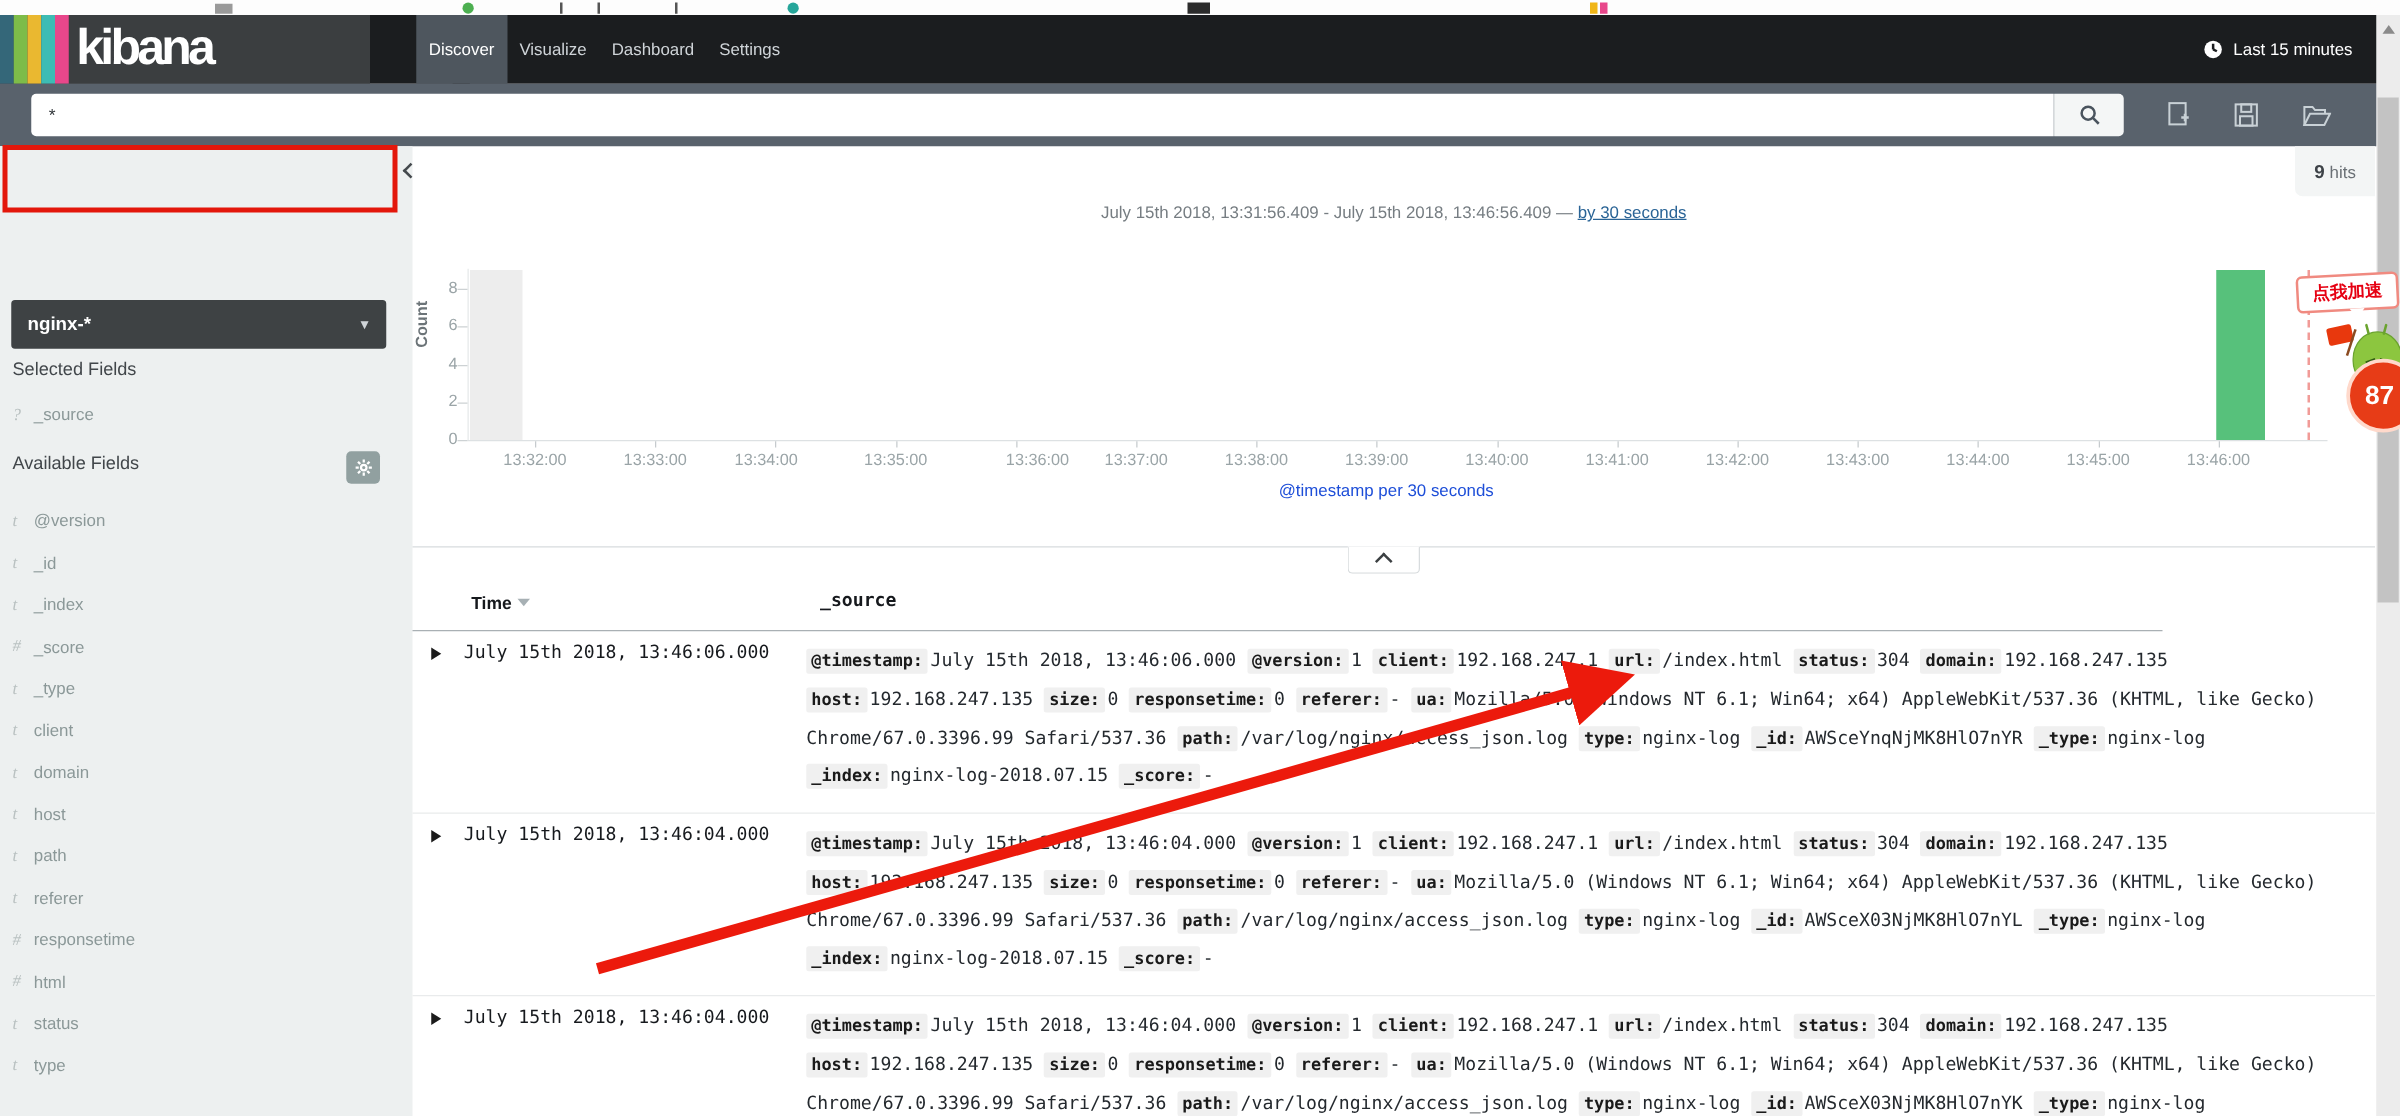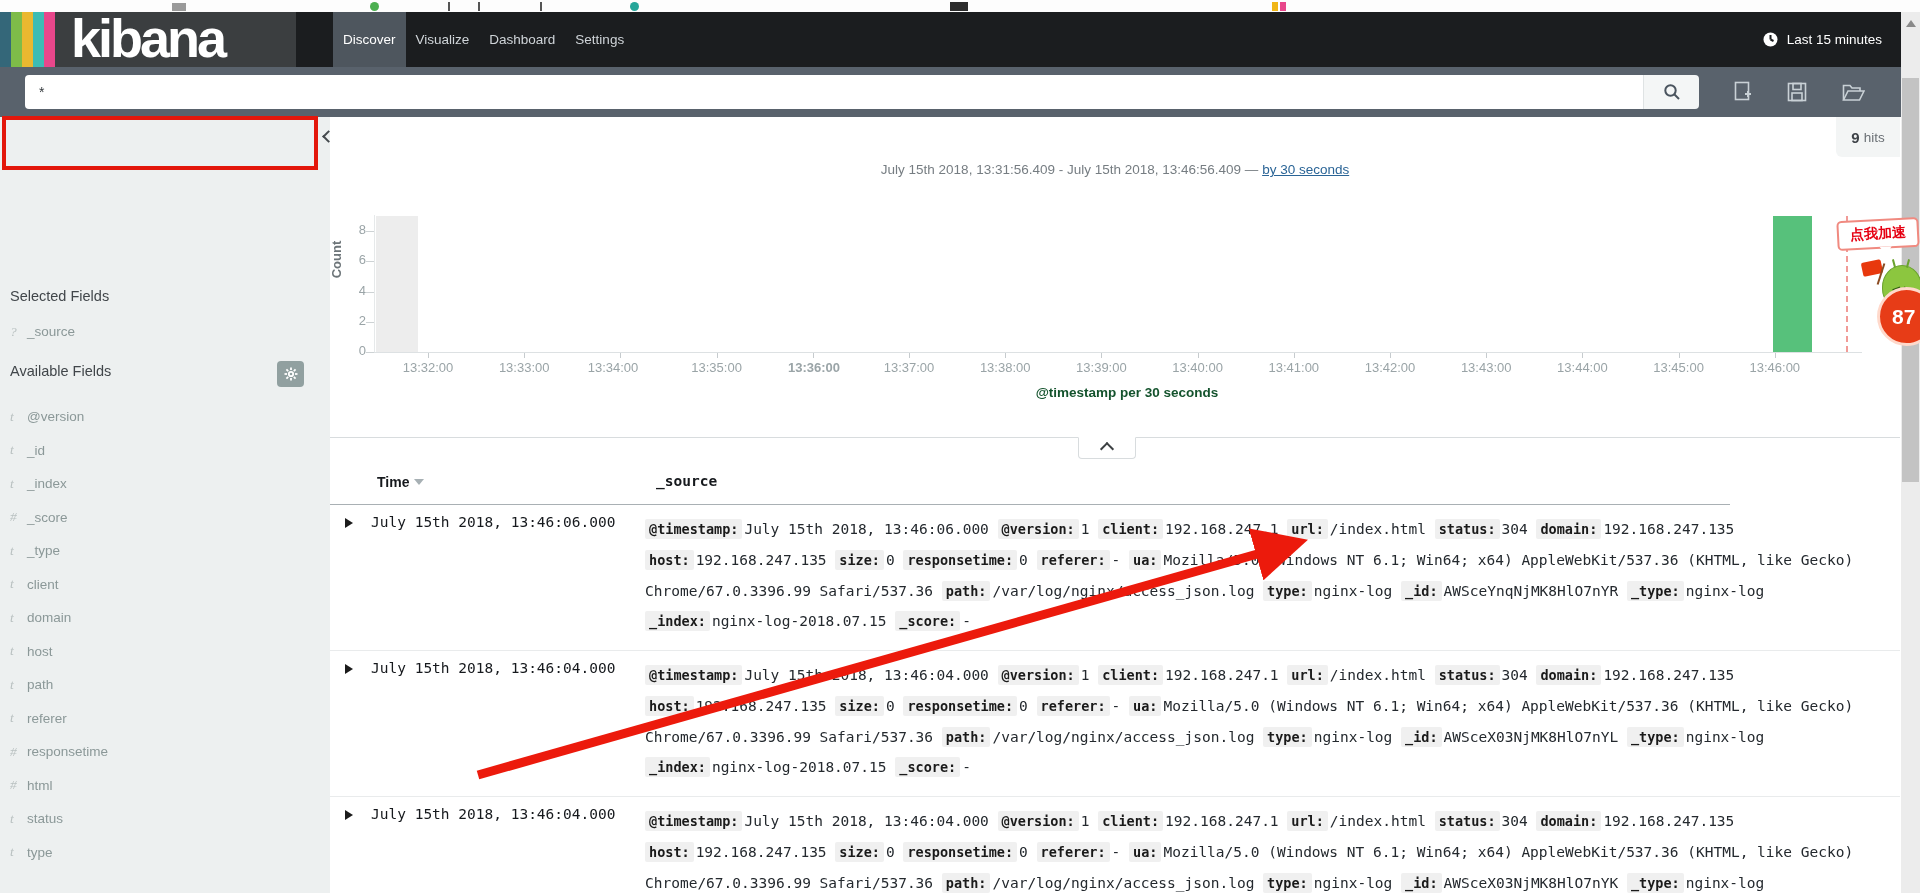--- a/index.html
+++ b/index.html
@@ -9,21 +9,21 @@
 
   
   .browser-strip{left:0;top:0;width:1920px;height:12px;background:#fdfdfd;}
   .bs-frag{position:absolute;bottom:1px;}
 
   
   .navbar{left:0;top:12px;width:1920px;height:55px;background:#1b1d1f;}
   .logo{position:absolute;left:0;top:0;width:296px;height:55px;background:#3b3e40;display:flex;}
   .stripes{display:flex;height:55px;}
   .stripe{width:11px;height:55px;}
-  .wordmark{color:#fff;font-weight:bold;font-size:54px;line-height:52px;letter-spacing:-3px;padding-left:16px;}
+  .wordmark{color:#fff;font-weight:bold;font-size:40px;line-height:52px;letter-spacing:-3px;padding-left:6px;}
   .tabs{position:absolute;left:333px;top:0;height:55px;display:flex;}
   .tab{height:55px;line-height:55px;padding:0 10px;color:#cfd4d8;font-size:13.5px;cursor:pointer;position:relative;}
   .tab.active{background:#4e565e;color:#fff;}
   .tab.active::after{content:"";position:absolute;left:50%;margin-left:-7px;bottom:-7px;
       border-left:7px solid transparent;border-right:7px solid transparent;border-top:7px solid #24272b;}
   .timepicker{position:absolute;right:38px;top:0;height:55px;display:flex;align-items:center;gap:8px;color:#fff;font-size:13.5px;cursor:pointer;}
 
   
   .toolbar{left:0;top:67px;width:1920px;height:50px;background:#59626c;}
   .query-input{position:absolute;left:25px;top:8px;width:1604px;height:34px;background:#fff;border:none;
@@ -64,21 +64,21 @@
   .count-label{left:318px;top:252px;transform:rotate(-90deg);transform-origin:center;font-weight:bold;font-size:13px;color:#6c7478;}
   .ytick-lab{position:absolute;width:48px;text-align:right;font-size:13px;color:#9aa4a7;}
   .ytick-dash{position:absolute;width:8px;height:1px;background:#cdd2d4;}
   .xtick-dash{position:absolute;width:1px;height:5px;background:#c6cbce;}
   .xtick-lab{position:absolute;width:90px;text-align:center;font-size:13px;color:#9aa4a7;}
   .axis-h{left:374px;top:352px;width:1488px;height:1px;background:#dde1e3;}
   .axis-v{left:374px;top:215px;width:1px;height:137px;background:#e6e9ea;}
   .edge-bucket{position:absolute;background:#ededed;}
   .vbar{position:absolute;cursor:pointer;}
   .range-edge{left:1846px;top:216px;height:136px;border-left:2px dashed #f19b97;}
-  .chart-caption{left:342px;top:385px;width:1570px;text-align:center;font-weight:bold;font-size:13.5px;color:#14532d;}
+  .chart-caption{left:324px;top:385px;width:1570px;text-align:center;font-weight:normal;font-size:13.5px;color:#1d4ed8;}
 
   
   .mid-divider{left:330px;top:437px;width:1570px;border-top:1px solid #d8dcde;}
   .collapse-tab{left:1078px;top:437px;width:56px;height:20px;background:#fff;border:1px solid #d8dcde;border-top:1px solid #fff;
       border-radius:0 0 4px 4px;cursor:pointer;display:flex;align-items:flex-start;justify-content:center;}
   .collapse-tab span{display:block;width:8px;height:8px;border-left:2px solid #3c4043;border-top:2px solid #3c4043;
       transform:rotate(45deg);margin-top:6px;}
 
   
   .mono{font-family:"DejaVu Sans Mono",monospace;}
@@ -187,20 +187,24 @@
   </div>
   <div class="tool-ico" style="left:1833px;">
     <svg width="23" height="19" viewBox="0 0 23 19">
       <path d="M1.5 17 L1.5 2.5 L8 2.5 L10 5 L18 5 L18 8" fill="none" stroke="#c9d1d6" stroke-width="1.6"></path>
       <path d="M1.5 17 L6 8 L22 8 L17.5 17 Z" fill="none" stroke="#c9d1d6" stroke-width="1.6"></path>
     </svg>
   </div>
 </div>
 
 <div class="abs sidebar">
+  <div class="index-select">
+    <span class="lbl">nginx-*</span>
+    <span class="car">▼</span>
+  </div>
   <div class="side-h" style="top:171px;">Selected Fields</div>
   <div class="selsource">
       <div class="field-row">
     <span class="f-icon">?</span>
     <span class="f-name">_source</span>
   </div>
     </div>
   <div class="side-h" style="top:246px;">Available Fields</div>
   <div class="gear-btn">
     <svg width="14" height="14" viewBox="0 0 14 14">
@@ -307,21 +311,21 @@
     <div class="ytick-dash" style="left: 366px; top: 231.2px;"></div>
     <div class="xtick-dash" style="left: 428px; top: 353px;"></div>
     <div class="xtick-lab" style="left: 383px; top: 360px;">13:32:00</div>
     <div class="xtick-dash" style="left: 524.2px; top: 353px;"></div>
     <div class="xtick-lab" style="left: 479.2px; top: 360px;">13:33:00</div>
     <div class="xtick-dash" style="left: 620.4px; top: 353px;"></div>
     <div class="xtick-lab" style="left: 568px; top: 360px;">13:34:00</div>
     <div class="xtick-dash" style="left: 716.6px; top: 353px;"></div>
     <div class="xtick-lab" style="left: 671.6px; top: 360px;">13:35:00</div>
     <div class="xtick-dash" style="left: 812.8px; top: 353px;"></div>
-    <div class="xtick-lab" style="left: 769px; top: 360px; font-weight: bold;">13:36:00</div>
+    <div class="xtick-lab" style="left: 785px; top: 360px;">13:36:00</div>
     <div class="xtick-dash" style="left: 909px; top: 353px;"></div>
     <div class="xtick-lab" style="left: 864px; top: 360px;">13:37:00</div>
     <div class="xtick-dash" style="left: 1005.2px; top: 353px;"></div>
     <div class="xtick-lab" style="left: 960.2px; top: 360px;">13:38:00</div>
     <div class="xtick-dash" style="left: 1101.4px; top: 353px;"></div>
     <div class="xtick-lab" style="left: 1056.4px; top: 360px;">13:39:00</div>
     <div class="xtick-dash" style="left: 1197.6px; top: 353px;"></div>
     <div class="xtick-lab" style="left: 1152.6px; top: 360px;">13:40:00</div>
     <div class="xtick-dash" style="left: 1293.8px; top: 353px;"></div>
     <div class="xtick-lab" style="left: 1248.8px; top: 360px;">13:41:00</div>

